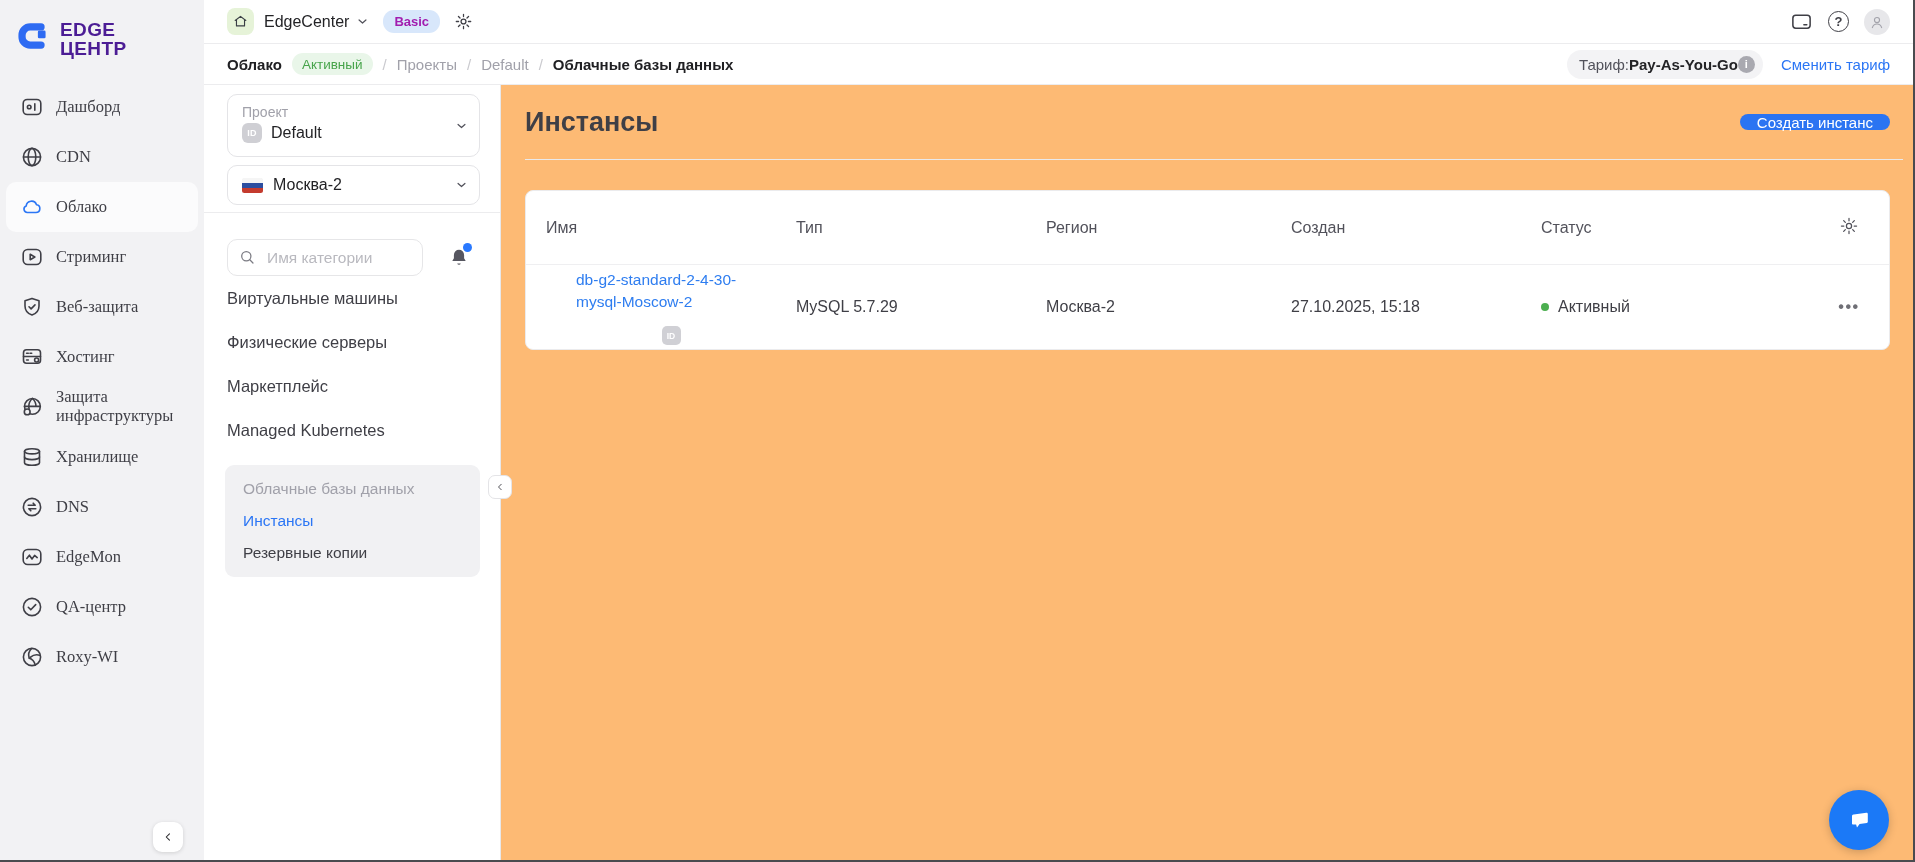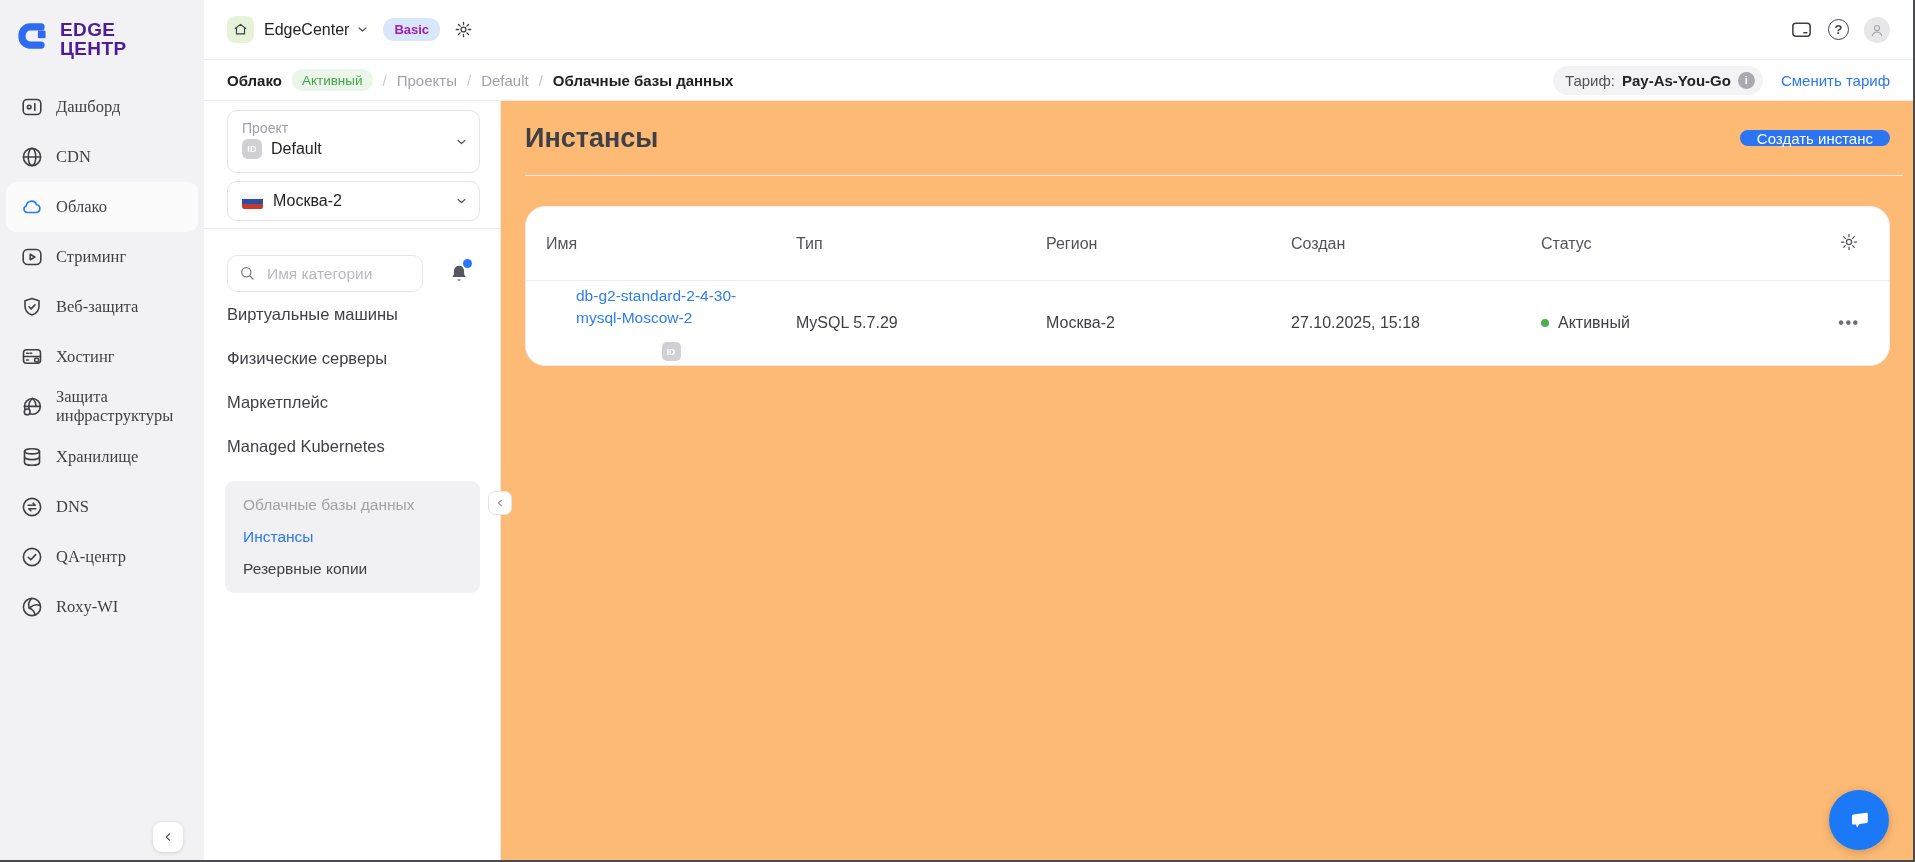--- a/index.html
+++ b/index.html
@@ -21,21 +21,21 @@
   .nav-item.active { background:#fbfbfc; }
   .ic { width:24px; height:24px; flex:none; display:flex; align-items:center; justify-content:center; color:#3f3f46; }
   .ic svg { stroke:currentColor; fill:none; stroke-width:1.6; stroke-linecap:round; stroke-linejoin:round; }
   .nav-item.active .ic { color:#2b76f5; }
   .sidebar-collapse { position:absolute; left:153px; bottom:10px; width:30px; height:30px; border-radius:9px;
               background:#fff; box-shadow:0 1px 4px rgba(0,0,0,.14); display:flex; align-items:center; justify-content:center; cursor:pointer; }
 
   
   .right { flex:1; display:flex; flex-direction:column; min-width:0; }
 
-  .topbar { height:60px; flex:none; background:#fff; border-bottom:1px solid #ececee;
+  .topbar { height:44px; flex:none; background:#fff; border-bottom:1px solid #ececee;
             display:flex; align-items:center; padding:0 25px 0 23px; }
   .home-chip { width:27px; height:27px; border-radius:8px; background:#e6f3d8; display:flex; align-items:center; justify-content:center; color:#3a3f45; cursor:pointer; }
   .home-chip svg { stroke:currentColor; fill:none; stroke-width:1.6; stroke-linecap:round; stroke-linejoin:round; }
   .ws-name { font-size:16px; color:#232326; margin-left:10px; cursor:pointer; }
   .chev { color:#52525b; display:flex; }
   .chev svg { stroke:currentColor; fill:none; stroke-width:1.9; stroke-linecap:round; stroke-linejoin:round; }
   .plan-badge { background:#d8e7fb; color:#a21caf; font-size:13px; font-weight:bold; padding:4px 11px; border-radius:11px; margin-left:13px; cursor:pointer; }
   .tb-gear { margin-left:11px; color:#3f3f46; cursor:pointer; }
   .tb-right { margin-left:auto; display:flex; align-items:center; gap:15px; }
   .tb-icon { color:#3f3f46; display:flex; cursor:pointer; }
@@ -45,21 +45,21 @@
   .avatar { width:26px; height:26px; border-radius:50%; background:#e7e7ea; display:flex; align-items:center; justify-content:center; color:#a2a2aa; cursor:pointer; }
   .avatar svg { stroke:currentColor; fill:none; stroke-width:1.5; stroke-linecap:round; }
 
   .crumbbar { height:41px; flex:none; background:#fff; border-bottom:1px solid #ececee;
               display:flex; align-items:center; padding:0 25px 0 23px; font-size:15px; }
   .crumb-strong { font-weight:bold; color:#202023; }
   .badge-green { background:#e9f6e9; color:#47a44b; font-size:13.5px; padding:3.5px 10px; border-radius:11px; margin-left:10px; }
   .sep { color:#c9c9ce; margin:0 10px; }
   .crumb-muted { color:#a1a1aa; cursor:pointer; }
   .crumb-right { margin-left:auto; display:flex; align-items:center; gap:18px; }
-  .tariff-pill { background:#f3f3f5; border-radius:15px; height:29px; display:flex; align-items:center; gap:7px; padding:0 8px 0 12px; font-size:15px; color:#52525b; }
+  .tariff-pill { background:#f3f3f5; border-radius:15px; height:29px; display:flex; align-items:center; padding:0 8px 0 12px; font-size:15px; color:#52525b; }
   .tariff-value { font-weight:bold; color:#232326; }
   .info-dot { width:17px; height:17px; border-radius:50%; background:#a9a9b0; color:#fff; font-size:11px; font-weight:bold;
               display:flex; align-items:center; justify-content:center; cursor:pointer; }
   .link-blue { color:#2b76f5; cursor:pointer; }
 
   
   .content { flex:1; display:flex; min-height:0; background:#fdba74; position:relative; }
 
   .subbar { width:297px; flex:none; background:#fff; border-right:1px solid #e8e8ea; padding:9px 0 0 23px; position:relative; }
   .select { width:253px; border:1px solid #e4e4e7; border-radius:10px; background:#fff; position:relative; cursor:pointer; }
@@ -92,21 +92,21 @@
                      color:#3f3f46; z-index:5; cursor:pointer; }
   .collapse-handle svg, .sidebar-collapse svg { stroke:currentColor; fill:none; stroke-width:1.8; stroke-linecap:round; stroke-linejoin:round; }
 
   
   .main { flex:1; min-width:0; padding:0 25px 0 24px; }
   .main-head { height:74px; display:flex; align-items:center; }
   .page-title { font-size:27px; font-weight:bold; color:#3f3f46; }
   .btn-primary { margin-left:auto; background:#2b74f2; color:#fff; border:none; border-radius:8px; height:16px;
                  padding:0 17px; font-size:15px; font-family:inherit; cursor:pointer; }
   .main-divider { height:1px; background:#e9e9eb; margin-right:-13px; }
-  .card { margin-top:30px; background:#fff; border:1px solid #ebebed; border-radius:20px; overflow:hidden; }
+  .card { margin-top:30px; background:#fff; border:1px solid #ebebed; border-radius:8px; overflow:hidden; }
   .tgrid { display:grid; grid-template-columns:250px 250px 245px 250px 1fr 48px; align-items:center; padding:0 16px 0 20px; }
   .thead { height:74px; border-bottom:1px solid #efeff1; font-size:16px; color:#52525b; }
   .thead .ic-gear { justify-self:center; color:#52525b; cursor:pointer; }
   .ic-gear svg { stroke:currentColor; fill:none; stroke-width:1.5; stroke-linecap:round; }
   .trow { height:84px; font-size:16px; color:#3f3f46; }
   .name-cell { display:flex; align-items:center; gap:14px;flex-direction:column; }
   .name-link { color:#2e7df0; font-size:15.5px; line-height:1.4; max-width:190px; cursor:pointer; }
   .idb-sm { width:19px; height:19px; border-radius:5px; background:#d0d0d5; color:#fff; font-size:8.5px; font-weight:bold;
             display:flex; align-items:center; justify-content:center; flex:none; }
   .status-cell { display:flex; align-items:center; gap:9px; }
@@ -216,20 +216,29 @@
         <span>Хранилище</span>
       </div>
       <div class="nav-item">
         <span class="ic">
             <svg viewBox="0 0 24 24" width="24" height="24">
               <circle cx="12" cy="12" r="8.6"></circle>
               <path d="M8.2 10.2h7l-2-2M15.8 13.8h-7l2 2"></path>
             </svg>
           </span>
         <span>DNS</span>
+      </div>
+      <div class="nav-item">
+        <span class="ic">
+            <svg viewBox="0 0 24 24" width="24" height="24">
+              <rect x="3.2" y="4.5" width="17.6" height="15" rx="4.5"></rect>
+              <polyline points="6.8 13.4 9.4 10.2 12 14 14.6 10.4 17.2 12.6"></polyline>
+            </svg>
+          </span>
+        <span>EdgeMon</span>
       </div>
       <div class="nav-item">
         <span class="ic">
             <svg viewBox="0 0 24 24" width="24" height="24">
               <circle cx="12" cy="12" r="8.6"></circle>
               <path d="M8.3 12.3l2.5 2.5 4.9-5.2"></path>
             </svg>
           </span>
         <span>QA-центр</span>
       </div>

